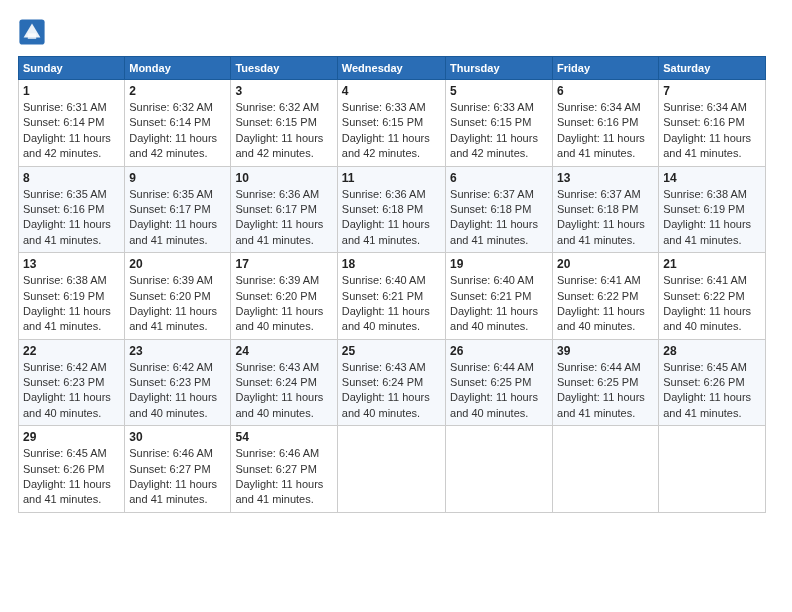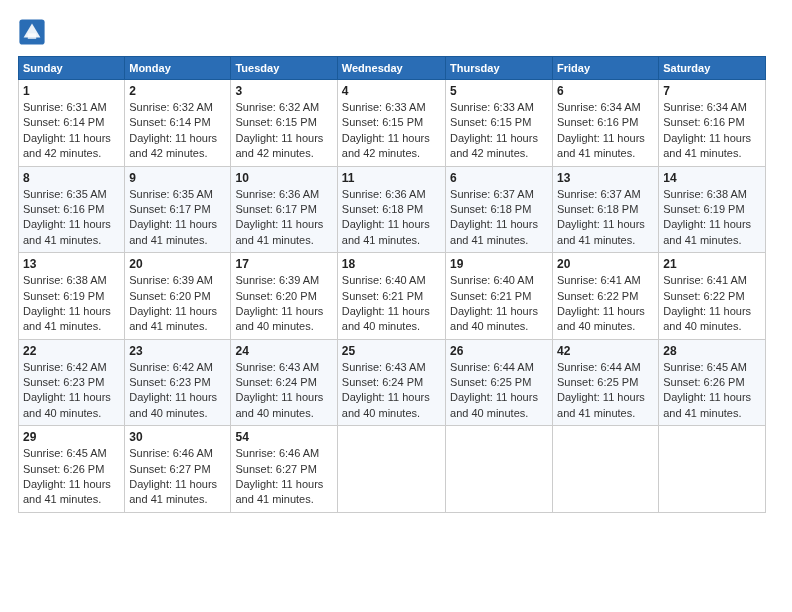--- a/index.html
+++ b/index.html
@@ -314,21 +314,21 @@
 and 40 minutes.</div>
           </td>
           <td>
             <span class="day-num">26</span>
             <div class="day-info" style="white-space: pre-line;">Sunrise: 6:44 AM
 Sunset: 6:25 PM
 Daylight: 11 hours
 and 40 minutes.</div>
           </td>
           <td>
-            <span class="day-num">42</span>
+            <span class="day-num">39</span>
             <div class="day-info" style="white-space: pre-line;">Sunrise: 6:44 AM
 Sunset: 6:25 PM
 Daylight: 11 hours
 and 41 minutes.</div>
           </td>
           <td>
             <span class="day-num">28</span>
             <div class="day-info" style="white-space: pre-line;">Sunrise: 6:45 AM
 Sunset: 6:26 PM
 Daylight: 11 hours

